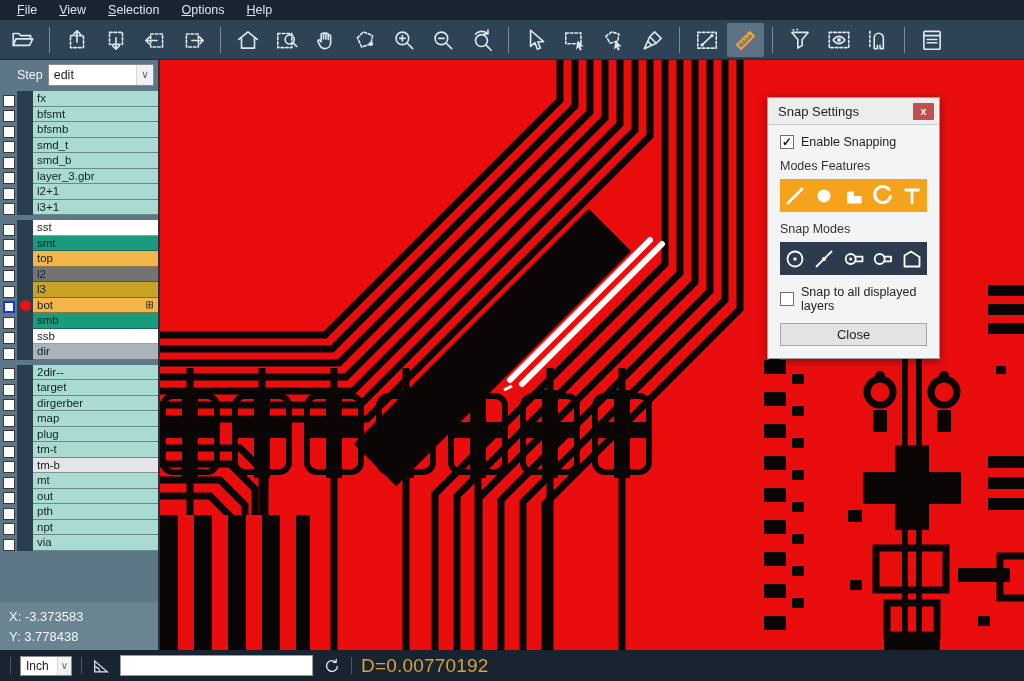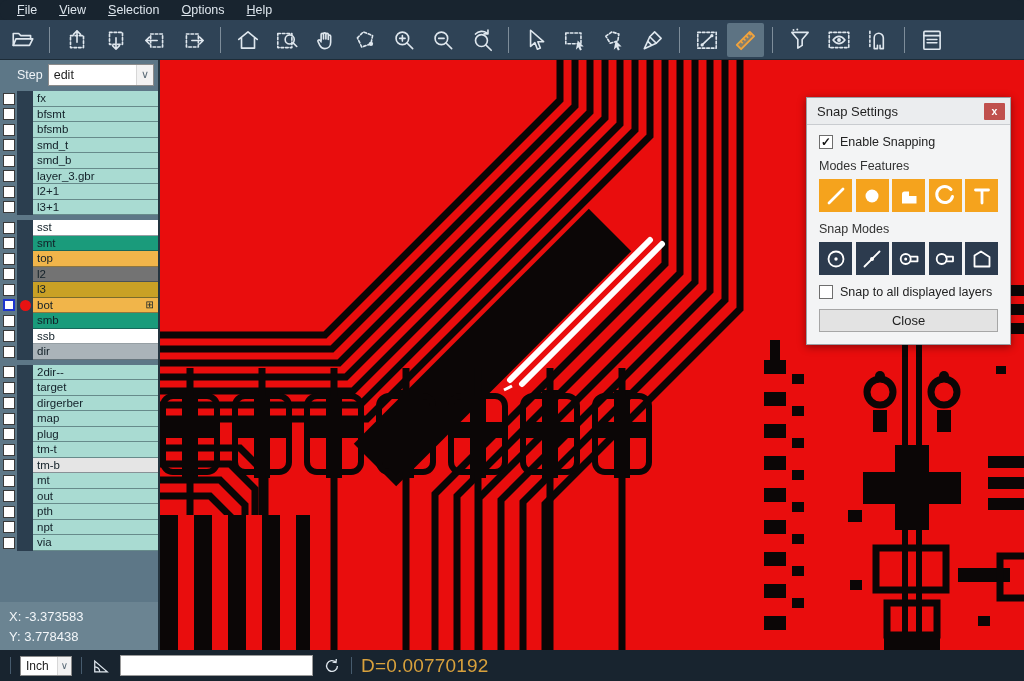--- a/index.html
+++ b/index.html
@@ -22,37 +22,37 @@
   .main { flex:1 1 auto; display:flex; min-height:0; }
 
   
   .sidebar { width:160px; background:#5d7787; display:flex; flex-direction:column; border-right:2px solid #24343f; }
   .step-row { height:29px; display:flex; align-items:center; padding:3px 4px 3px 17px; gap:5px; }
   .step-label { color:#eef3f7; font-size:12.5px; }
   .step-select { flex:1; height:22px; background:#ffffff; border:1px solid #8b8b8b; display:flex; align-items:center; font-size:12.5px; color:#1c1c1c; padding-left:5px; }
   .step-select .chev { margin-left:auto; width:17px; height:100%; display:flex; align-items:center; justify-content:center; color:#5a6b77; font-size:11px; border-left:1px solid #d7d7d7; background:#f2f2f2; }
 
   .layer-list { margin-top:2px; }
-  .lrow { height:15.5px; display:flex; align-items:center; }
+  .lrow { height:15.5px; display:flex; align-items:flex-end; }
   .lcb { width:12px; height:12px; background:#ffffff; border:1.5px solid #3a3a3a; margin-left:3px; flex:0 0 auto; }
   .lrow.sel .lcb { border:2px solid #1d35cf; }
   .lgap { width:16px; align-self:stretch; background:#2b3e4f; margin-left:2px; display:flex; align-items:center; justify-content:center; flex:0 0 auto; }
   .ldot { width:11px; height:11px; border-radius:50%; background:#e81212; }
   .lname { flex:1; align-self:stretch; display:flex; align-items:center; font-size:11.5px; color:#122028; padding-left:4px; border-bottom:1px solid rgba(23,42,54,.45); overflow:hidden; white-space:nowrap; }
   .lgrid { margin-left:auto; padding-right:4px; font-size:10px; color:#122028; }
   .lgroup-gap { height:5px; }
   .side-spacer { flex:1; }
   .coords { height:48px; background:#6b8492; color:#f2f6f9; font-size:13px; padding:5px 0 0 9px; line-height:1.55; }
 
   
   .canvas-wrap { flex:1; position:relative; background:#e90d0d; min-width:0; }
   .canvas-wrap svg.pcb { display:block; width:100%; height:100%; }
 
   
-  .snap-panel { position:absolute; left:646px; top:37px; width:205px; background:#f3f4f5; border:1px solid #9aa0a6; box-shadow:0 2px 8px rgba(0,0,0,.4); }
+  .snap-panel { position:absolute; left:607px; top:37px; width:173px; background:#f3f4f5; border:1px solid #9aa0a6; box-shadow:0 2px 8px rgba(0,0,0,.4); }
   .snap-title { height:27px; background:#ebedef; border-bottom:1px solid #c9ccd0; display:flex; align-items:center; padding:0 5px 0 10px; }
   .snap-title-text { font-size:13px; color:#1f1f1f; }
   .snap-x { margin-left:auto; width:21px; height:17px; background:#c0504d; color:#fff; font-size:10.5px; font-weight:bold; display:flex; align-items:center; justify-content:center; border-radius:1px; }
   .snap-body { padding:10px 12px 12px 12px; }
   .chk-row { display:flex; align-items:center; gap:7px; margin-bottom:10px; }
   .chk { width:14px; height:14px; background:#fff; border:1px solid #6e6e6e; font-size:12px; font-weight:bold; color:#111; line-height:12px; text-align:center; flex:0 0 auto; }
   .snap-sec-label { font-size:12.5px; color:#333; margin-bottom:6px; }
   .snap-btn-row { display:flex; justify-content:space-between; margin-bottom:10px; }
   .snap-fbtn { width:33px; height:33px; background:#f5a31d; display:flex; align-items:center; justify-content:center; }
   .snap-mbtn { width:33px; height:33px; background:#2c3b4e; display:flex; align-items:center; justify-content:center; }

